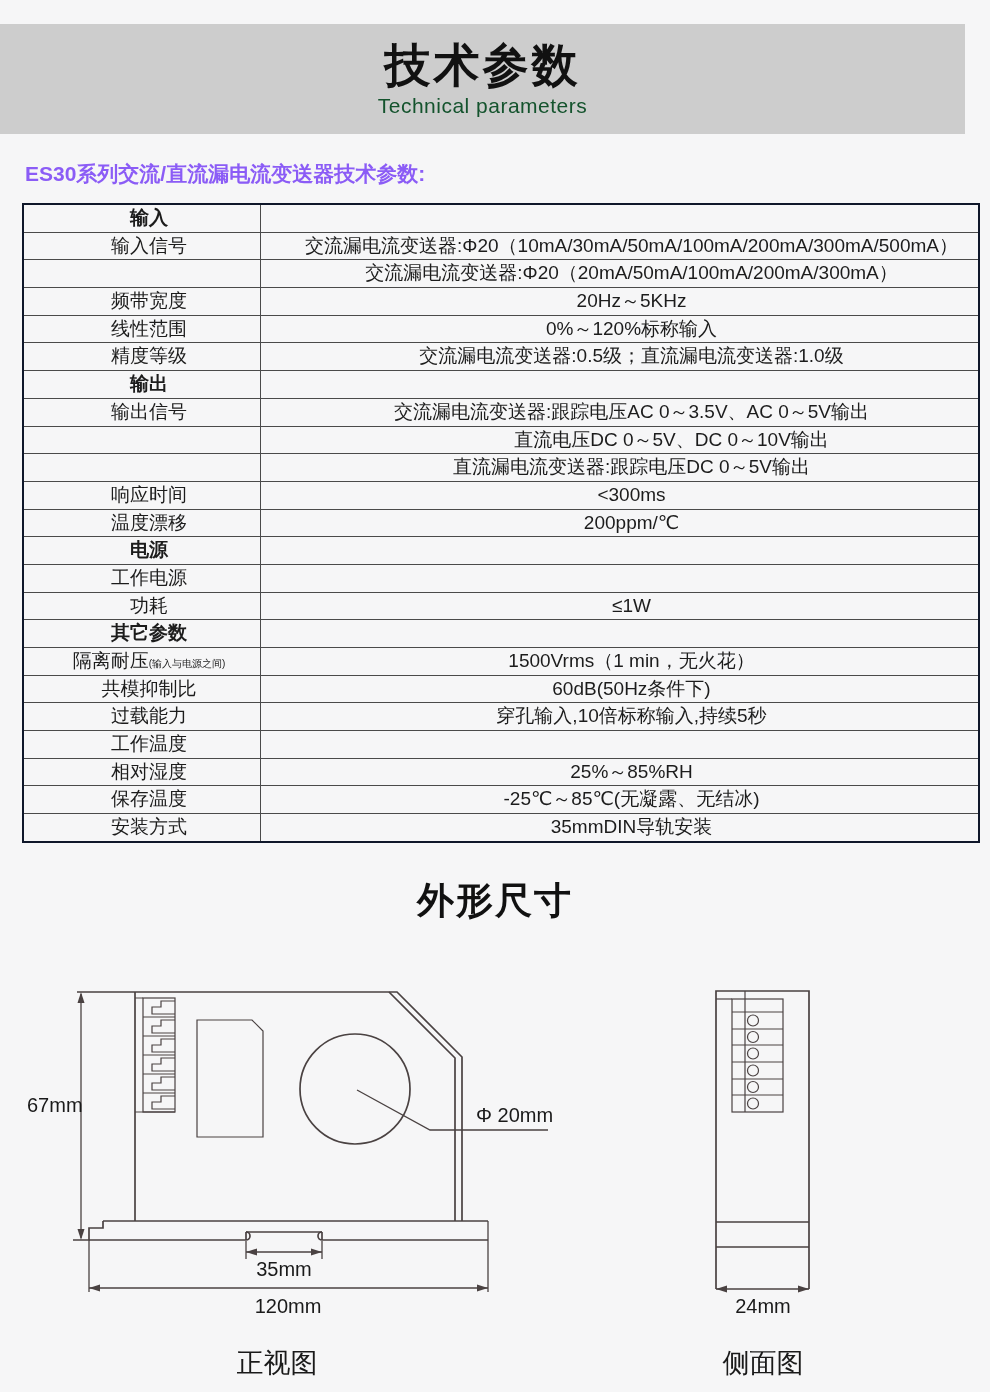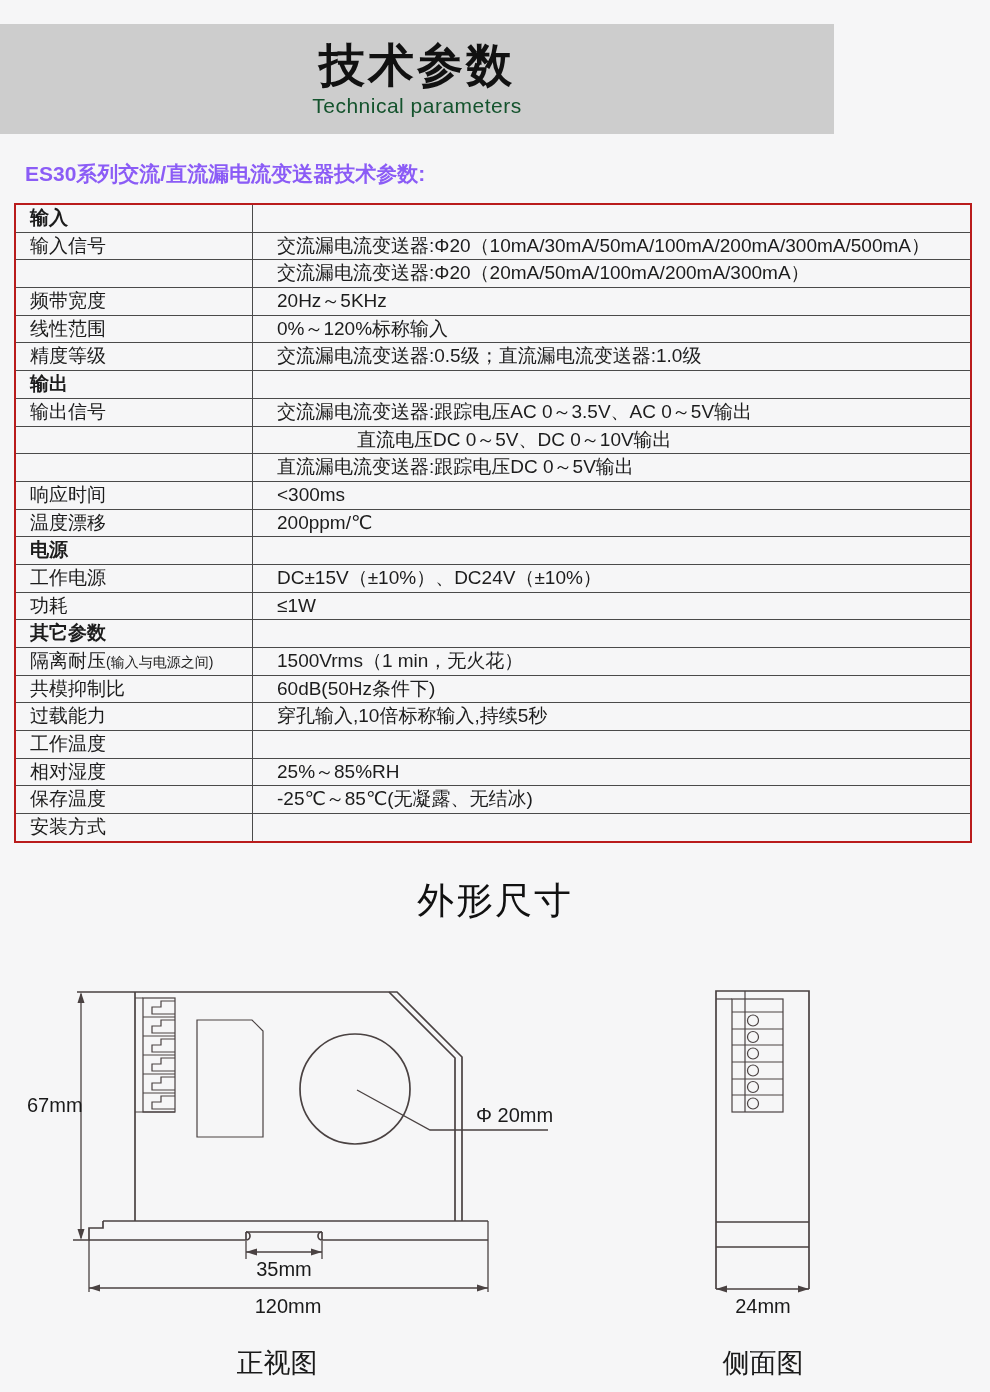--- a/index.html
+++ b/index.html
@@ -6,67 +6,68 @@
   body{
     width:990px;height:1392px;
     background:#f6f6f7;
     font-family:"Liberation Sans","DejaVu Sans",sans-serif;
     position:relative;
     color:#1c1c1c;
     overflow:hidden;
   }
   
   .banner{
-    position:absolute;top:24px;left:0;width:834px;height:110px;
+    position:absolute;top:24px;left:0;width:965px;height:110px;
     background:#cdcdcd;
     display:flex;flex-direction:column;align-items:center;justify-content:center;
     text-align:center;
   }
   .banner .title{
     font-size:46px;font-weight:700;color:#111;letter-spacing:3px;line-height:1.1;
   }
   .banner .subtitle{
     font-size:21px;color:#14532d;margin-top:4px;letter-spacing:0.5px;
   }
   
   .intro{
     position:absolute;top:160px;left:25px;
     font-size:21px;font-weight:700;color:#8b5cf6;
   }
   
   .ptable{
-    position:absolute;top:203px;left:14px;width:954px;
-    border:2px solid #b91c1c;
+    position:absolute;top:203px;left:22px;width:954px;
+    border:2px solid #0f172a;
     background:transparent;
+    text-align:center;
   }
   .trow{
     display:flex;height:26.7px;
     border-bottom:1px solid #4a4a4a;
     font-size:19px;line-height:26.7px;
     color:#1c1c1c;
   }
   .trow:last-child{border-bottom:none;}
   .trow.bold .tlabel{font-weight:700;}
   .tlabel{
     width:222px;flex:0 0 222px;
     padding-left:14px;
     border-right:1px solid #4a4a4a;
     white-space:nowrap;overflow:hidden;
   }
-  .tlabel .small{font-size:14px;}
+  .tlabel .small{font-size:10px;}
   .tvalue{
     flex:1;padding-left:24px;
     white-space:nowrap;overflow:hidden;
   }
   .tvalue.indent{padding-left:104px;}
   
   .dim-heading{
     position:absolute;top:876px;left:0;width:990px;
     text-align:center;
-    font-size:37px;font-weight:400;color:#111;letter-spacing:2px;
+    font-size:37px;font-weight:700;color:#111;letter-spacing:2px;
   }
   
   .drawings{
     position:absolute;top:970px;left:0;
   }
   .drawings text{
     fill:#1a1a1a;
     font-family:"Liberation Sans","DejaVu Sans",sans-serif;
   }
   .dim-text{font-size:20px;}
@@ -130,21 +131,20 @@
     <div class="trow">
       <div class="tlabel">温度漂移</div>
       <div class="tvalue">200ppm/℃</div>
     </div>
     <div class="trow bold">
       <div class="tlabel">电源</div>
       <div class="tvalue"></div>
     </div>
     <div class="trow">
       <div class="tlabel">工作电源</div>
-      <div class="tvalue">DC±15V（±10%）、DC24V（±10%）</div>
     </div>
     <div class="trow">
       <div class="tlabel">功耗</div>
       <div class="tvalue">≤1W</div>
     </div>
     <div class="trow bold">
       <div class="tlabel">其它参数</div>
       <div class="tvalue"></div>
     </div>
     <div class="trow">
@@ -165,20 +165,21 @@
     <div class="trow">
       <div class="tlabel">相对湿度</div>
       <div class="tvalue">25%～85%RH</div>
     </div>
     <div class="trow">
       <div class="tlabel">保存温度</div>
       <div class="tvalue">-25℃～85℃(无凝露、无结冰)</div>
     </div>
     <div class="trow">
       <div class="tlabel">安装方式</div>
+      <div class="tvalue">35mmDIN导轨安装</div>
     </div>
   </div>
 
 <div class="dim-heading">外形尺寸</div>
 
 <svg class="drawings" width="990" height="422" viewBox="0 970 990 422">
 
   <g stroke="#4a4242" fill="none">
 
     <g stroke-width="1.7">

